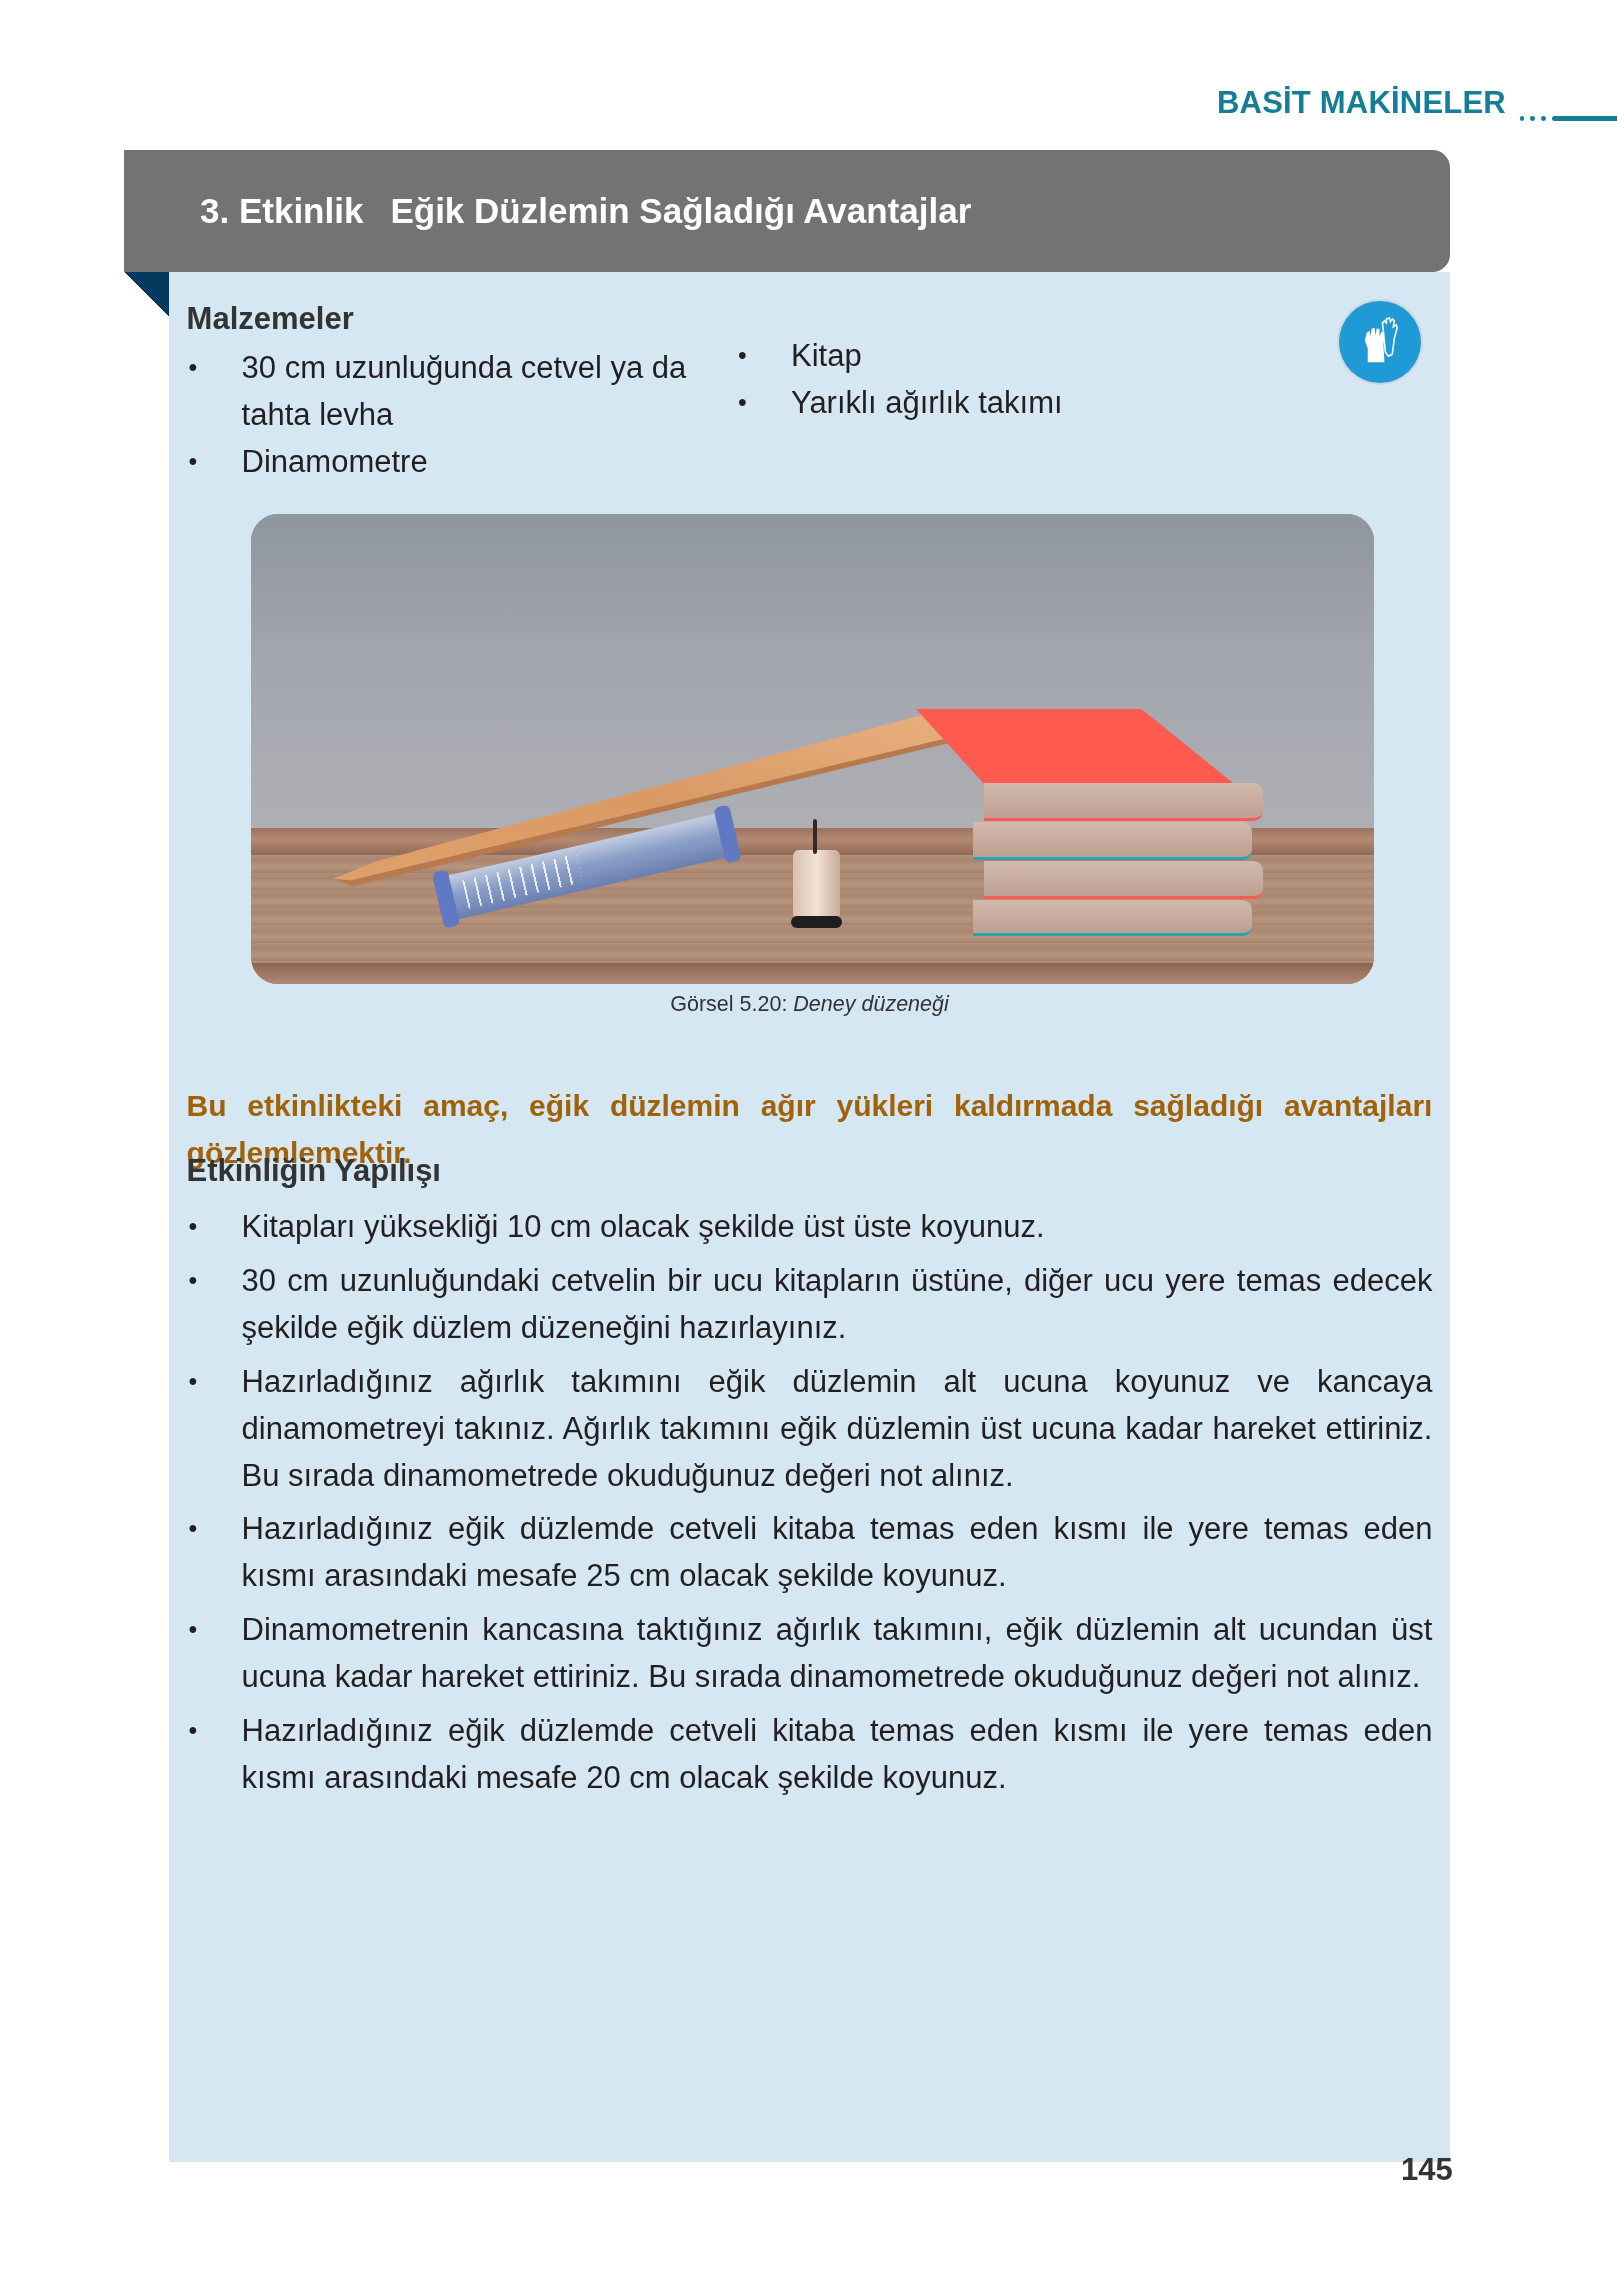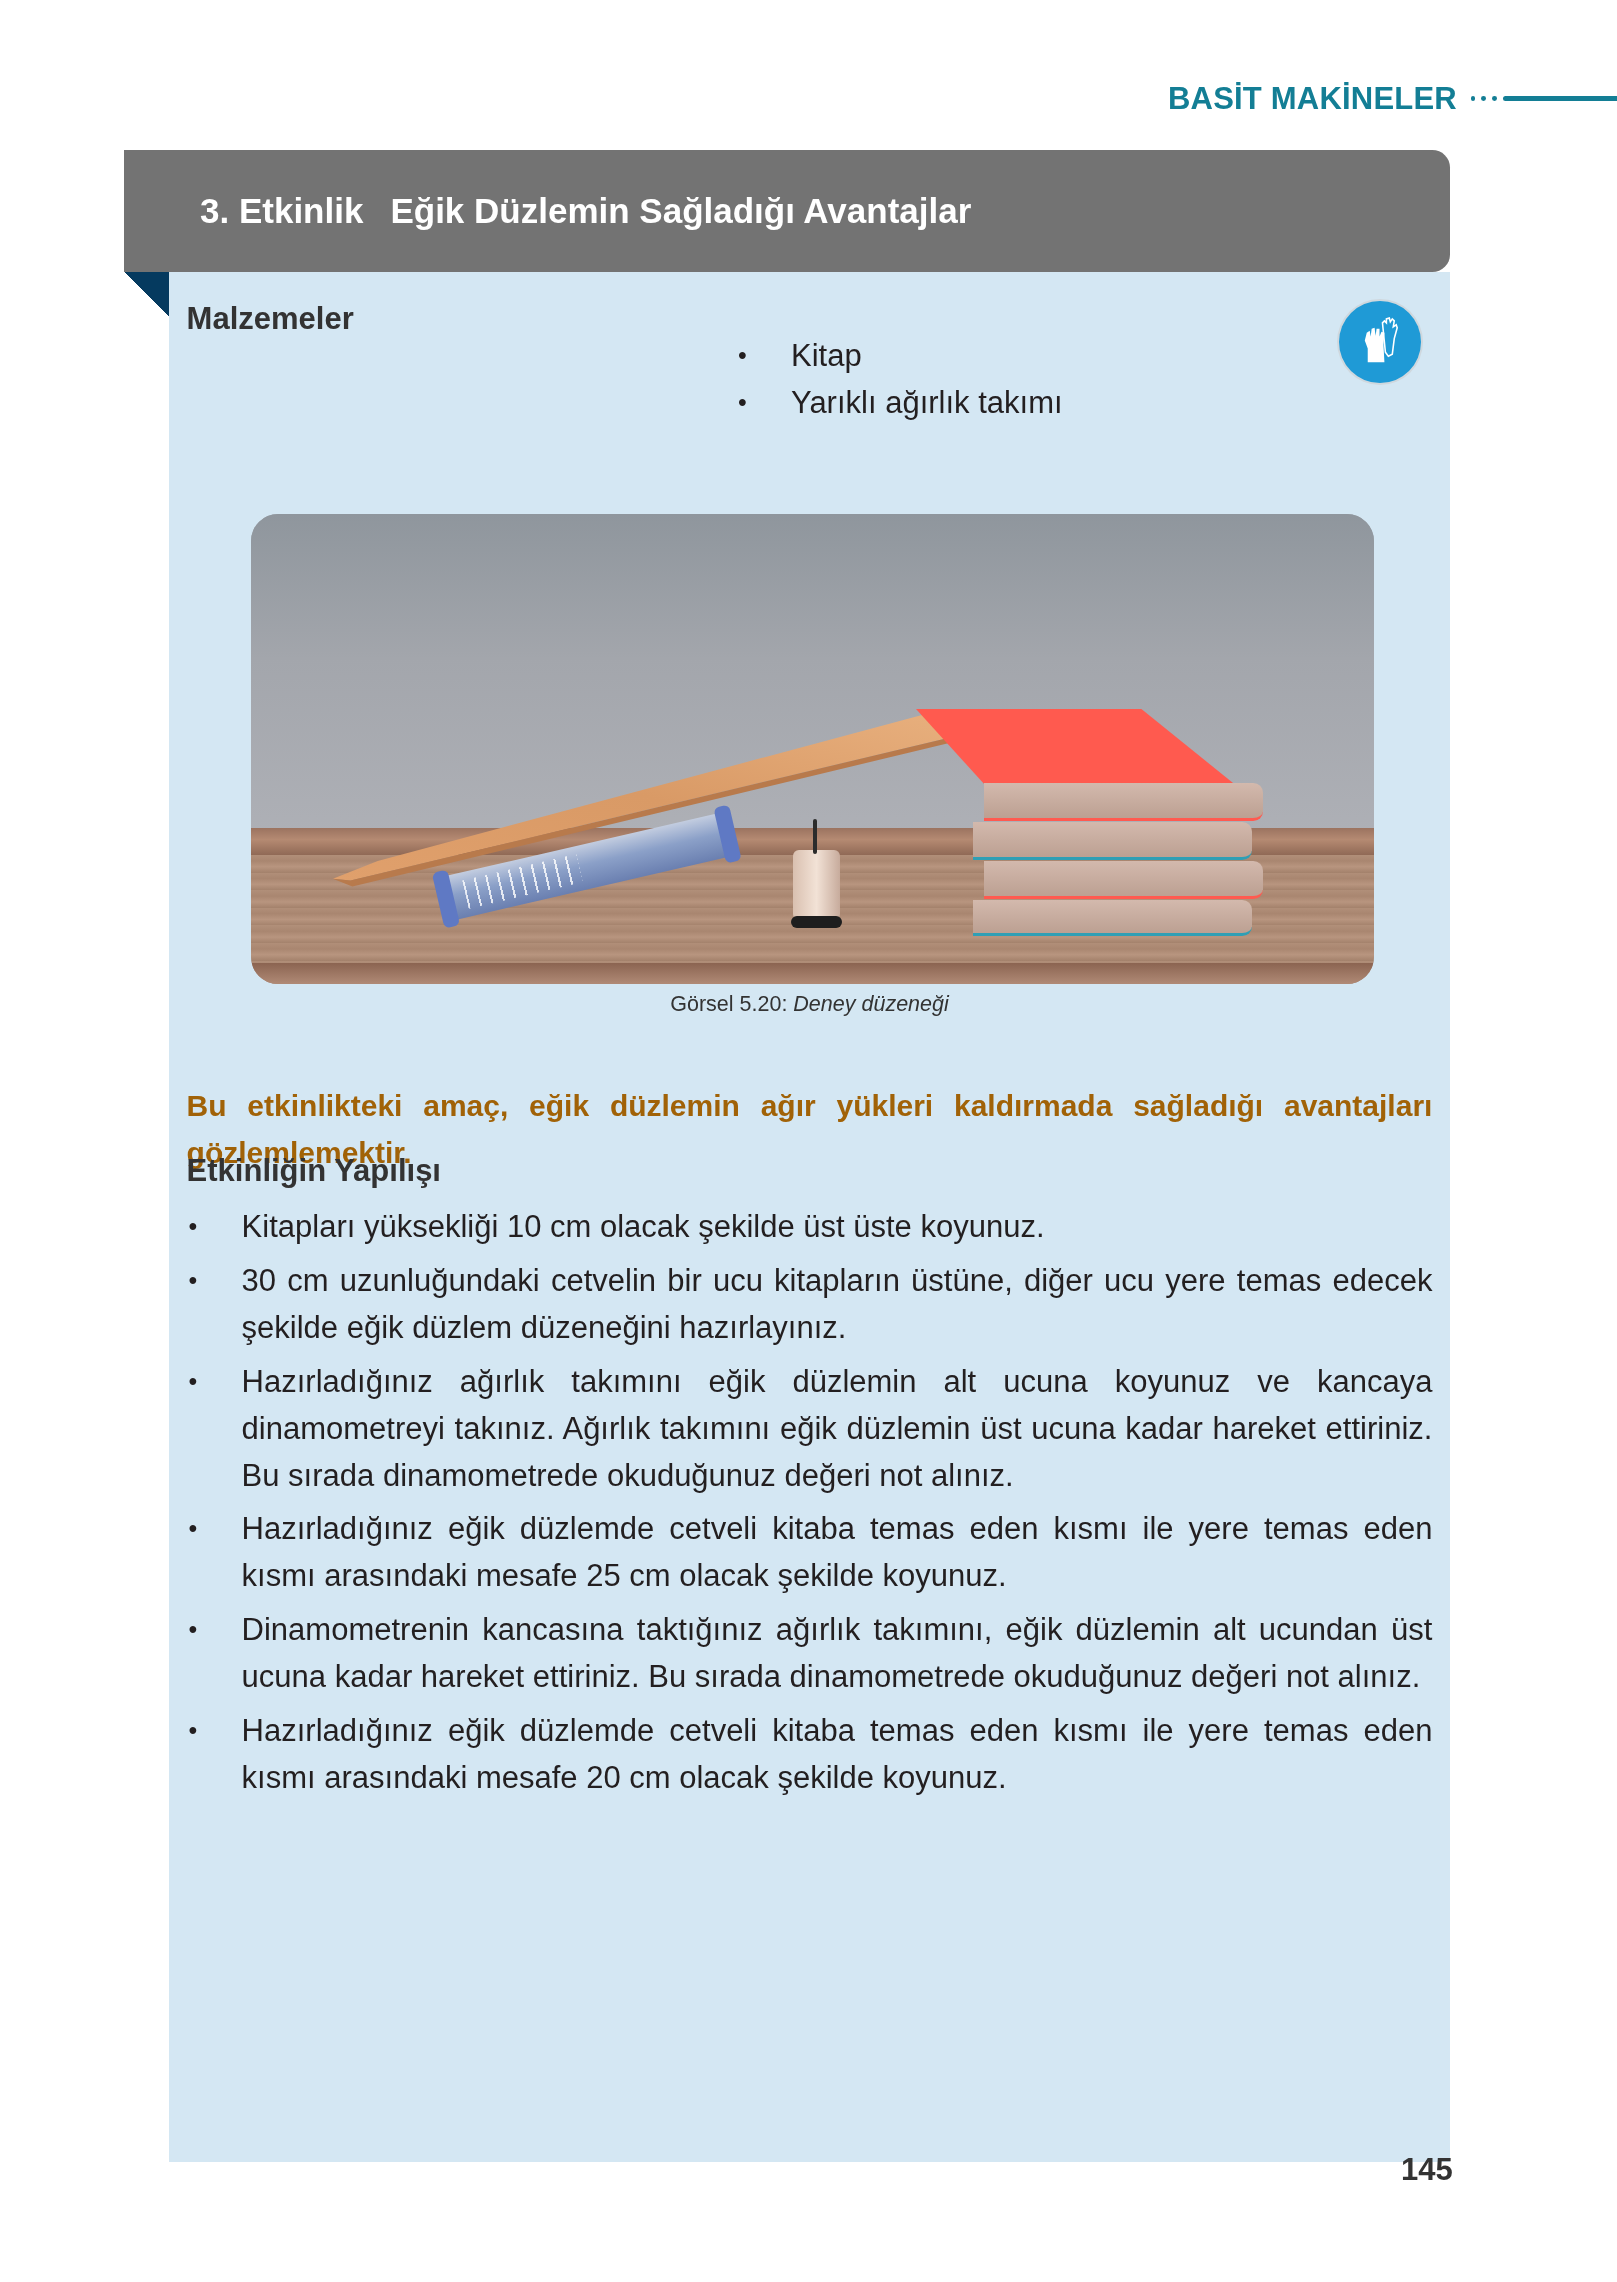--- a/index.html
+++ b/index.html
@@ -6,22 +6,22 @@
     body {
       width: 1618px; height: 2282px;
       background: #ffffff;
       position: relative;
       overflow: hidden;
       font-family: "Liberation Sans", "DejaVu Sans", sans-serif;
       color: #231f20;
     }
     
     .running-header {
-      position: absolute; top: 76px; left: 1168px; right: 0;
-      height: 45px; display: flex; align-items: center;
+      position: absolute; top: 76px; left: 1217px; right: 0;
+      height: 45px; display: flex; align-items: flex-end;
     }
     .running-header .rh-title {
       font-weight: bold; font-size: 31px; color: #137e95; letter-spacing: 0.2px;
       white-space: nowrap;
     }
     .running-header .rh-dots {
       margin-left: 13.7px; display: flex; gap: 5.9px; align-items: center;
     }
     .running-header .rh-dots span {
       width: 4.9px; height: 4.9px; border-radius: 50%; background: #137e95; display: block;
@@ -176,20 +176,24 @@
 <div class="banner">
   <span class="b-num">3. Etkinlik</span>
   <span class="b-title">Eğik Düzlemin Sağladığı Avantajlar</span>
 </div>
 <div class="fold-fill"></div>
 
 <div class="panel">
 
   <div class="materials-title">Malzemeler</div>
 
+  <ul class="mat-col mat-left">
+    <li>30 cm uzunluğunda cetvel ya da tahta levha</li>
+    <li>Dinamometre</li>
+  </ul>
   <ul class="mat-col mat-right">
     <li>Kitap</li>
     <li>Yarıklı ağırlık takımı</li>
   </ul>
 
   <div class="glove-icon">
     <svg width="55" height="55" viewBox="0 0 56 56">
       <path d="M30 8 L32 6 L34 8 L34 4 L37 3 L38 7 L40 4 L42 6 L41 12 L44 10 L45 13 L42 24 L40 40 L36 42 L33 38 Z" fill="none" stroke="#ffffff" stroke-width="1.6"></path>
       <path d="M14 18 L17 16 L18 22 L19 14 L22 13 L23 21 L24 14 L27 14 L27 22 L29 17 L32 18 L31 30 L32 48 L15 48 L15 34 L12 26 Z" fill="#ffffff"></path>
     </svg>

